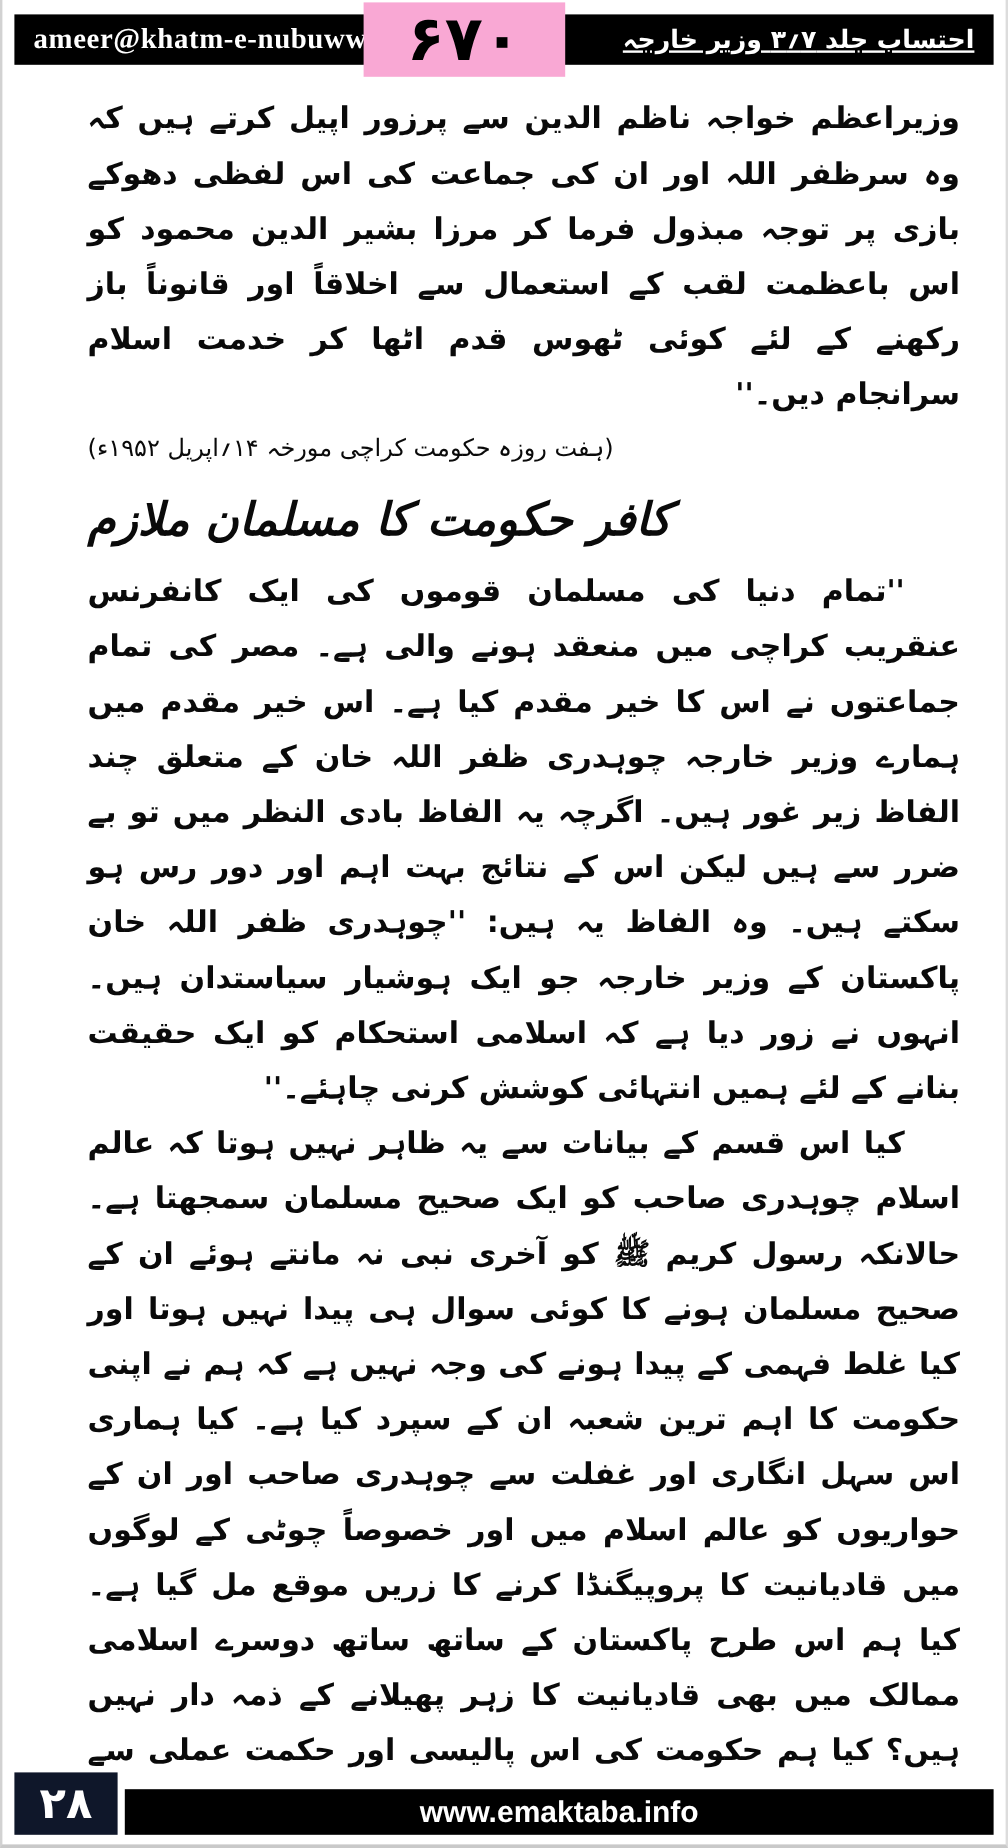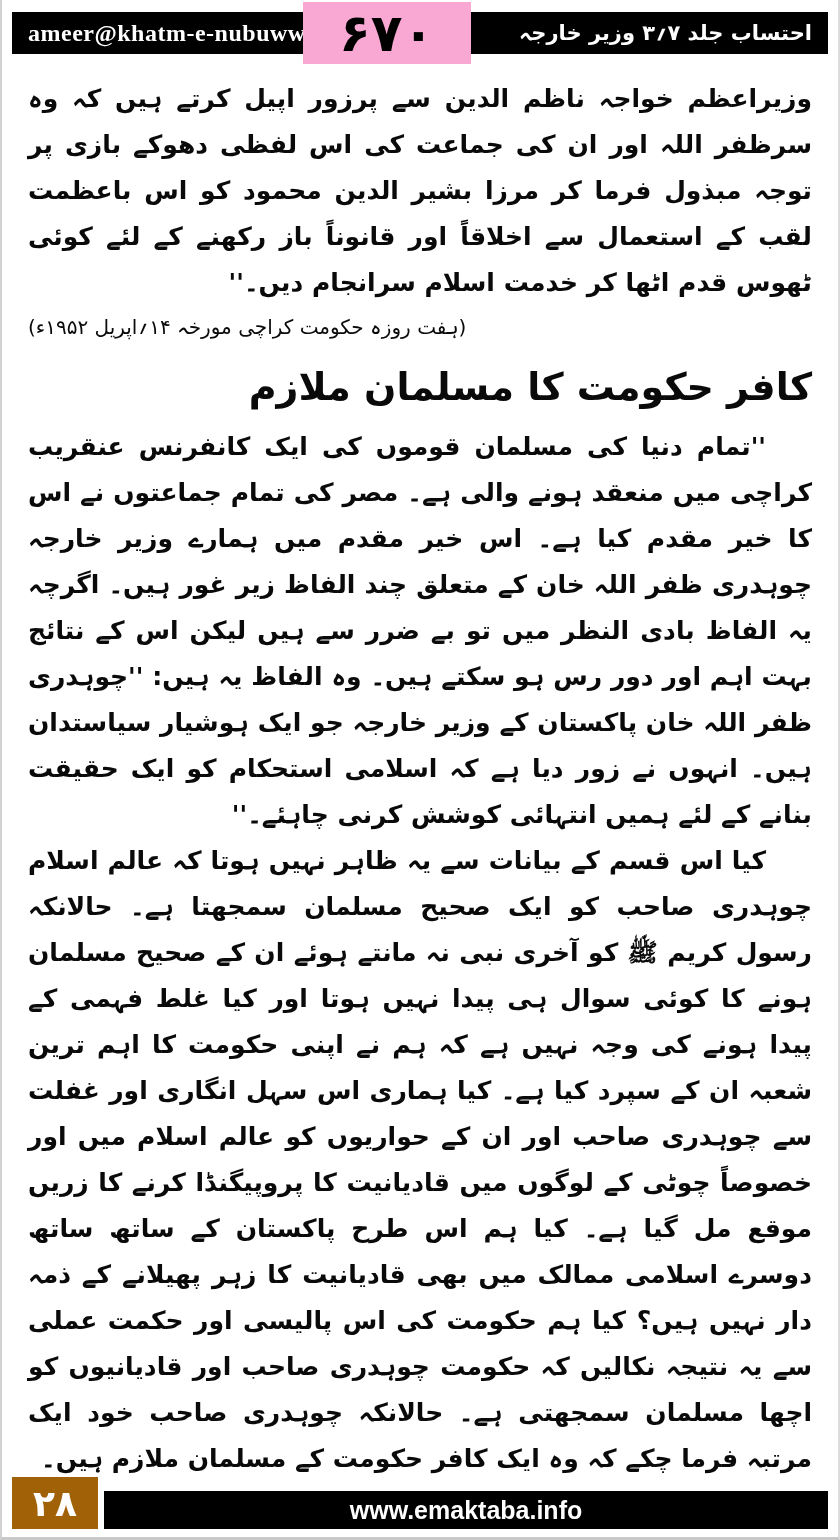--- a/index.html
+++ b/index.html
@@ -36,20 +36,21 @@
       letter-spacing: 0.5px;
       white-space: nowrap;
     }
     .header-chapter {
       color: #fff;
       direction: rtl;
       font-family: "DejaVu Sans", sans-serif;
       font-weight: bold;
       font-size: 21px;
       white-space: nowrap;
+      text-decoration: underline;
     }
     .header-pagenum {
       position: absolute;
       left: 46%;
       transform: translateX(-50%);
       top: 2px;
       width: 168px;
       height: 62px;
       background: #f9a8d4;
       display: flex;
@@ -59,59 +60,61 @@
     .header-pagenum-text {
       font-size: 52px;
       font-weight: bold;
       color: #000;
       font-family: "DejaVu Sans", sans-serif;
     }
     
     main {
       flex: 1;
       direction: rtl;
-      padding: 10px 26px 0;
+      padding: 10px 38px 0;
       color: #0a0a0a;
       overflow: hidden;
+      margin-left: 33px;
     }
     .para {
       font-size: 25px;
       font-weight: bold;
       line-height: 46px;
       text-align: justify;
       margin: 0;
       text-indent: 46px;
     }
     .para.flush { text-indent: 0; }
     .citation {
       font-size: 20px;
       font-weight: normal;
       text-align: left;
       line-height: 38px;
       margin: 2px 0 0;
     }
     .section-heading {
-      text-align: right;
+      text-align: left;
       font-size: 38px;
       font-weight: bold;
       line-height: 62px;
       margin: 10px 0 6px;
+      font-style: italic;
     }
     
     .footer {
       display: flex;
       align-items: flex-end;
       gap: 6px;
       padding: 0 10px 8px;
       box-sizing: border-box;
     }
     .footer-pagenum {
       width: 86px;
       height: 52px;
-      background: #a16207;
+      background: #0f172a;
       color: #fff;
       display: flex;
       align-items: center;
       justify-content: center;
       font-size: 36px;
       font-weight: bold;
       font-family: "DejaVu Sans", sans-serif;
     }
     .footer-bar {
       flex: 1;

